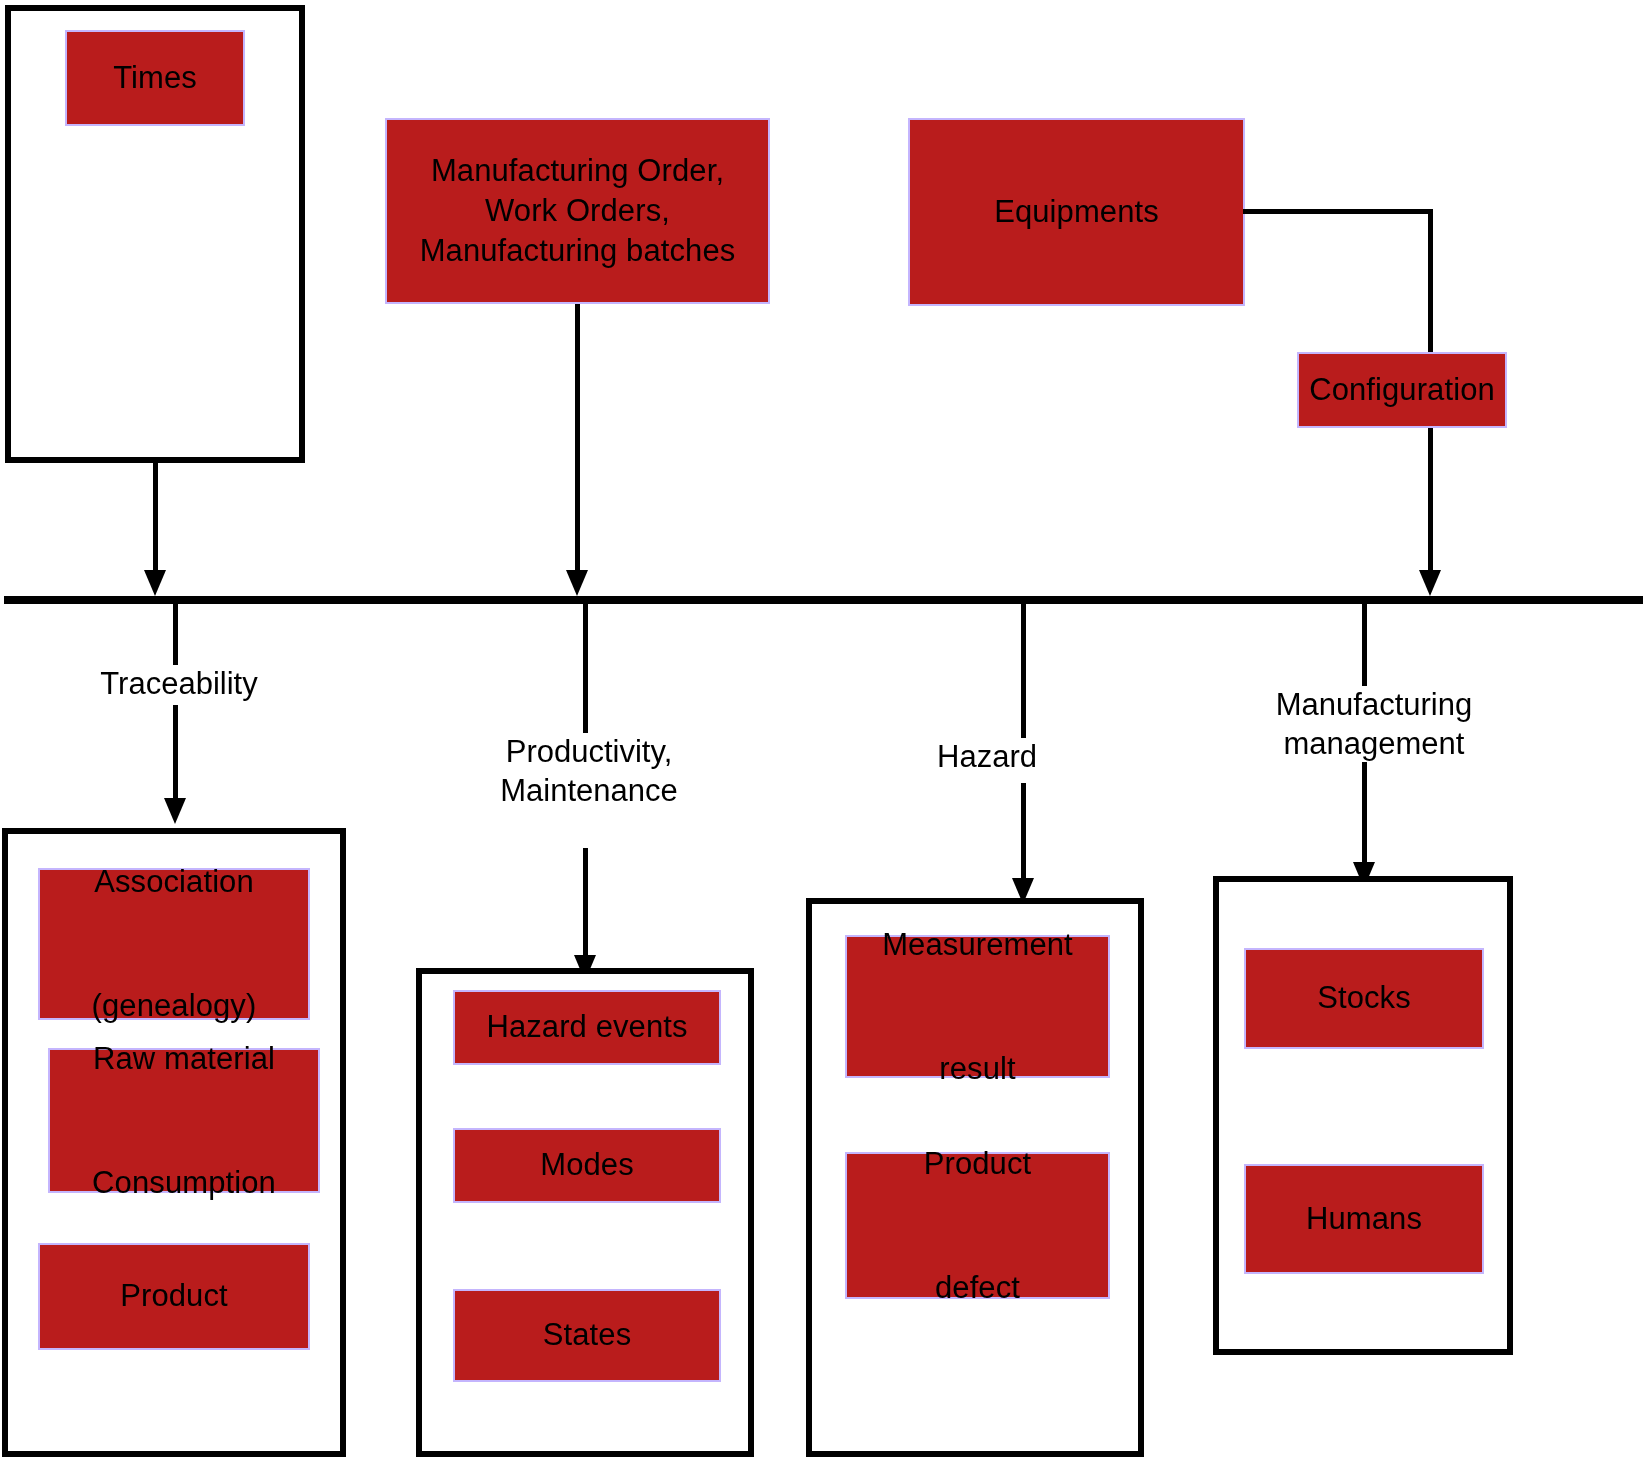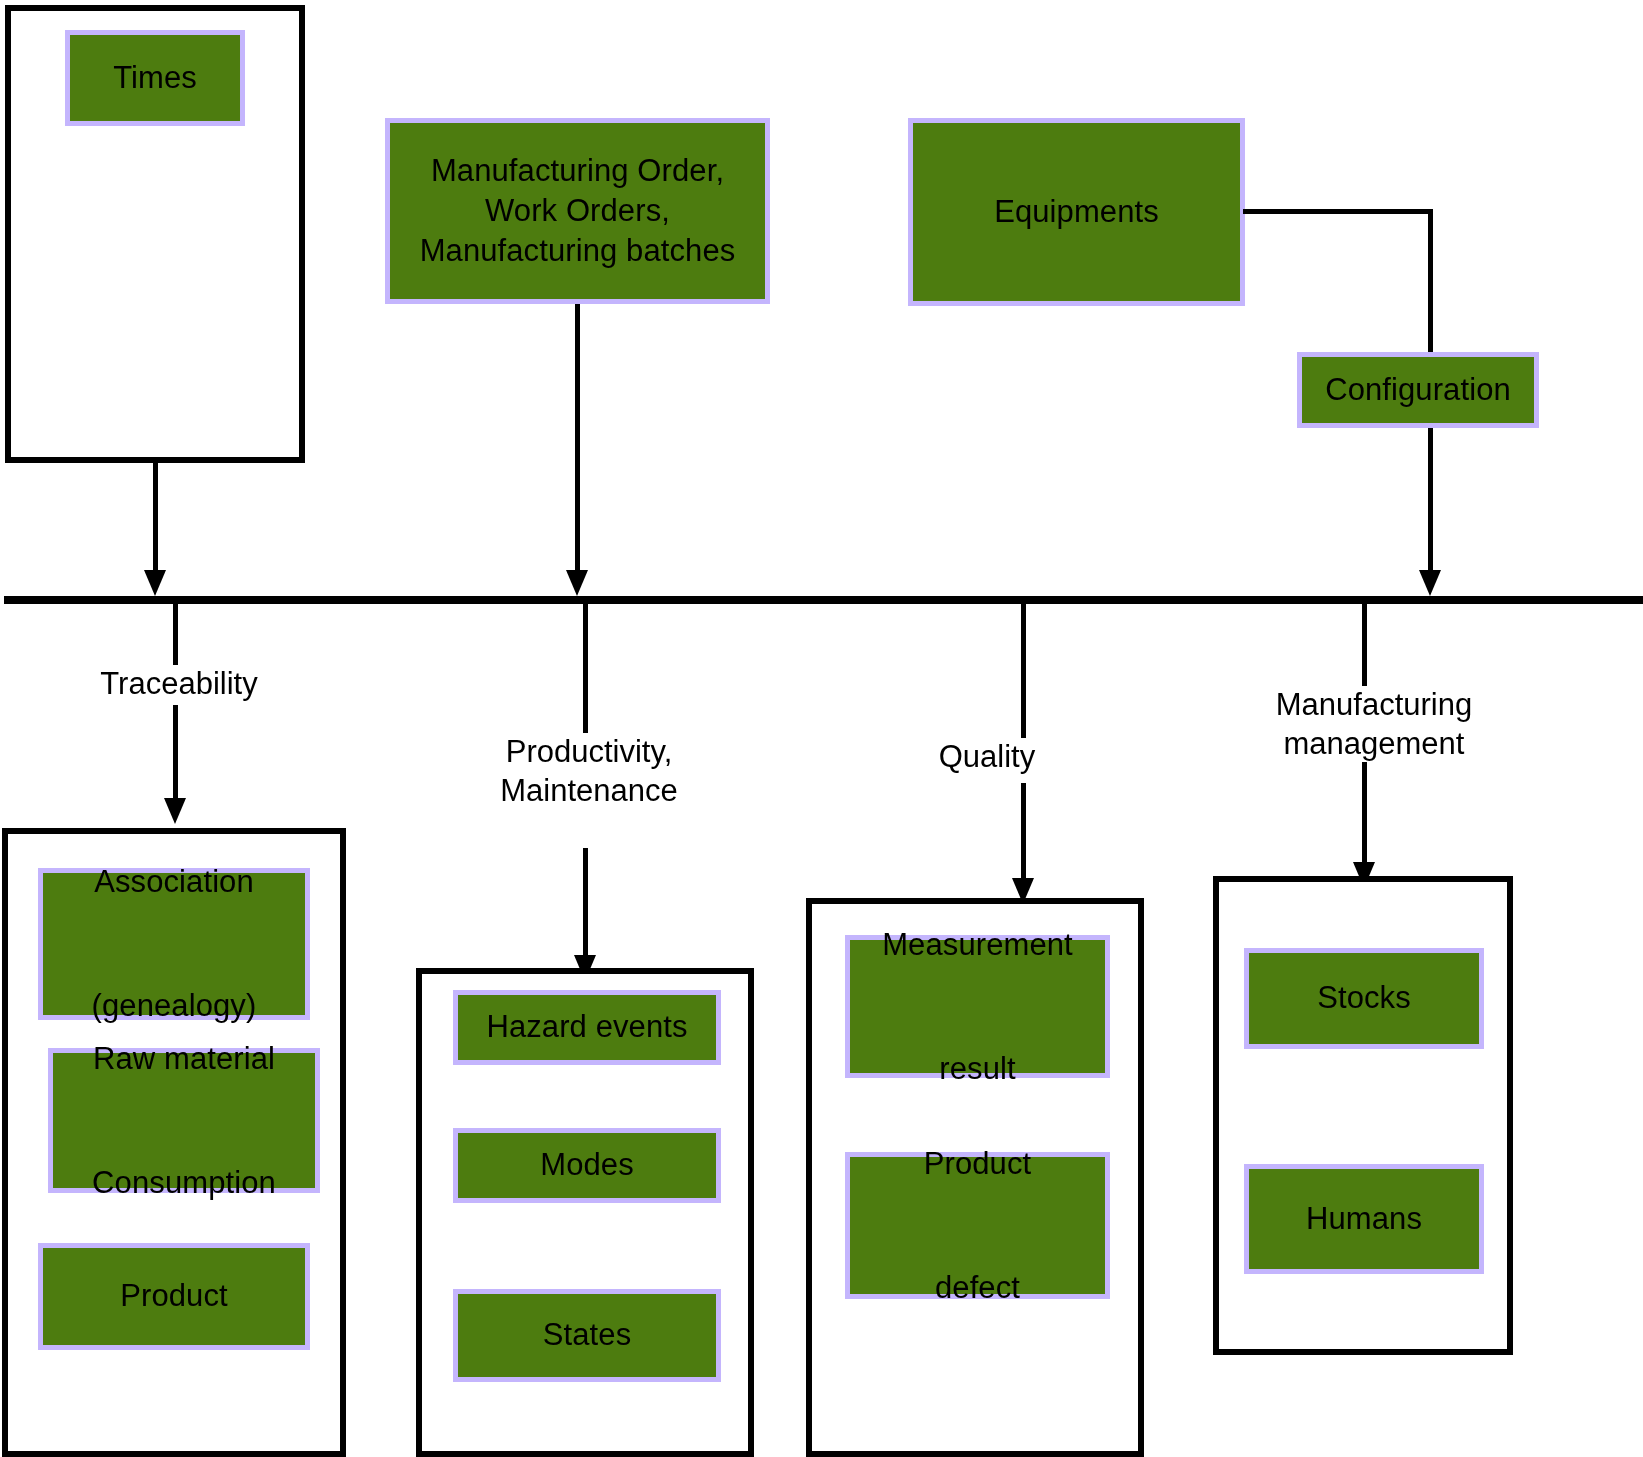--- a/index.html
+++ b/index.html
@@ -1,21 +1,21 @@
 <!DOCTYPE html>
 <html><head>
 <meta charset="utf-8">
 <title>MES Data Model Diagram</title>
 <style>
   html,body{margin:0;padding:0;background:#ffffff;}
   body{font-family:"Liberation Sans", sans-serif;color:#000;}
   #stage{position:relative;width:1643px;height:1457px;background:#fff;overflow:hidden;}
 
   
-  .box{position:absolute;box-sizing:border-box;background:#4d7c0f;border:5px solid #c4b5fd;
+  .box{position:absolute;box-sizing:border-box;background:#b91c1c;border:2px solid #c4b5fd;
        display:flex;align-items:center;justify-content:center;text-align:center;}
   .grp{position:absolute;box-sizing:border-box;background:#fff;border:6px solid #000;}
   .line{position:absolute;background:#000;}
 
   .txt{font-size:31px;line-height:1.30;white-space:pre-line;letter-spacing:0.1px;}
   .txt-wide{line-height:2.0;}
 
   
   .arrowhead{position:absolute;width:0;height:0;
      border-left:11px solid transparent;border-right:11px solid transparent;
@@ -47,42 +47,42 @@
   <div class="line" style="left:575px;top:304px;width:5px;height:266px;"></div>
   <div class="arrowhead" style="left:566px;top:570px;"></div>
 
   <div class="box" style="left:908px;top:118px;width:337px;height:188px;">
     <span class="txt">Equipments</span>
   </div>
 
   <div class="line" style="left:1243px;top:209px;width:190px;height:5px;"></div>
   <div class="line" style="left:1428px;top:209px;width:5px;height:146px;"></div>
 
-  <div class="box" style="left:1297px;top:352px;width:242px;height:76px;">
+  <div class="box" style="left:1297px;top:352px;width:210px;height:76px;">
     <span class="txt">Configuration</span>
   </div>
 
   <div class="line" style="left:1428px;top:428px;width:5px;height:143px;"></div>
   <div class="arrowhead" style="left:1419px;top:570px;"></div>
 
   <div class="line" style="left:4px;top:596px;width:1639px;height:8px;"></div>
 
   <div class="line" style="left:173px;top:604px;width:5px;height:65px;"></div>
   <div class="buslabel" style="left:55px;top:665px;width:240px;">Traceability</div>
   <div class="line" style="left:173px;top:705px;width:5px;height:95px;"></div>
   <div class="arrowhead" style="left:164px;top:798px;"></div>
 
   <div class="line" style="left:583px;top:604px;width:5px;height:135px;"></div>
   <div class="buslabel" style="left:455px;top:733px;width:260px;">Productivity,
 Maintenance</div>
   <div class="line" style="left:583px;top:848px;width:5px;height:110px;"></div>
   <div class="arrowhead" style="left:574px;top:955px;"></div>
 
   <div class="line" style="left:1021px;top:604px;width:5px;height:145px;"></div>
-  <div class="buslabel" style="left:908px;top:738px;width:150px;">Quality</div>
+  <div class="buslabel" style="left:908px;top:738px;width:150px;">Hazard</div>
   <div class="line" style="left:1021px;top:783px;width:5px;height:100px;"></div>
   <div class="arrowhead" style="left:1012px;top:878px;"></div>
 
   <div class="line" style="left:1362px;top:604px;width:5px;height:85px;"></div>
   <div class="buslabel" style="left:1245px;top:686px;width:250px;">Manufacturing
 management</div>
   <div class="line" style="left:1362px;top:762px;width:5px;height:105px;"></div>
   <div class="arrowhead" style="left:1353px;top:862px;"></div>
 
   <div class="grp" style="left:2px;top:828px;width:344px;height:629px;"></div>

